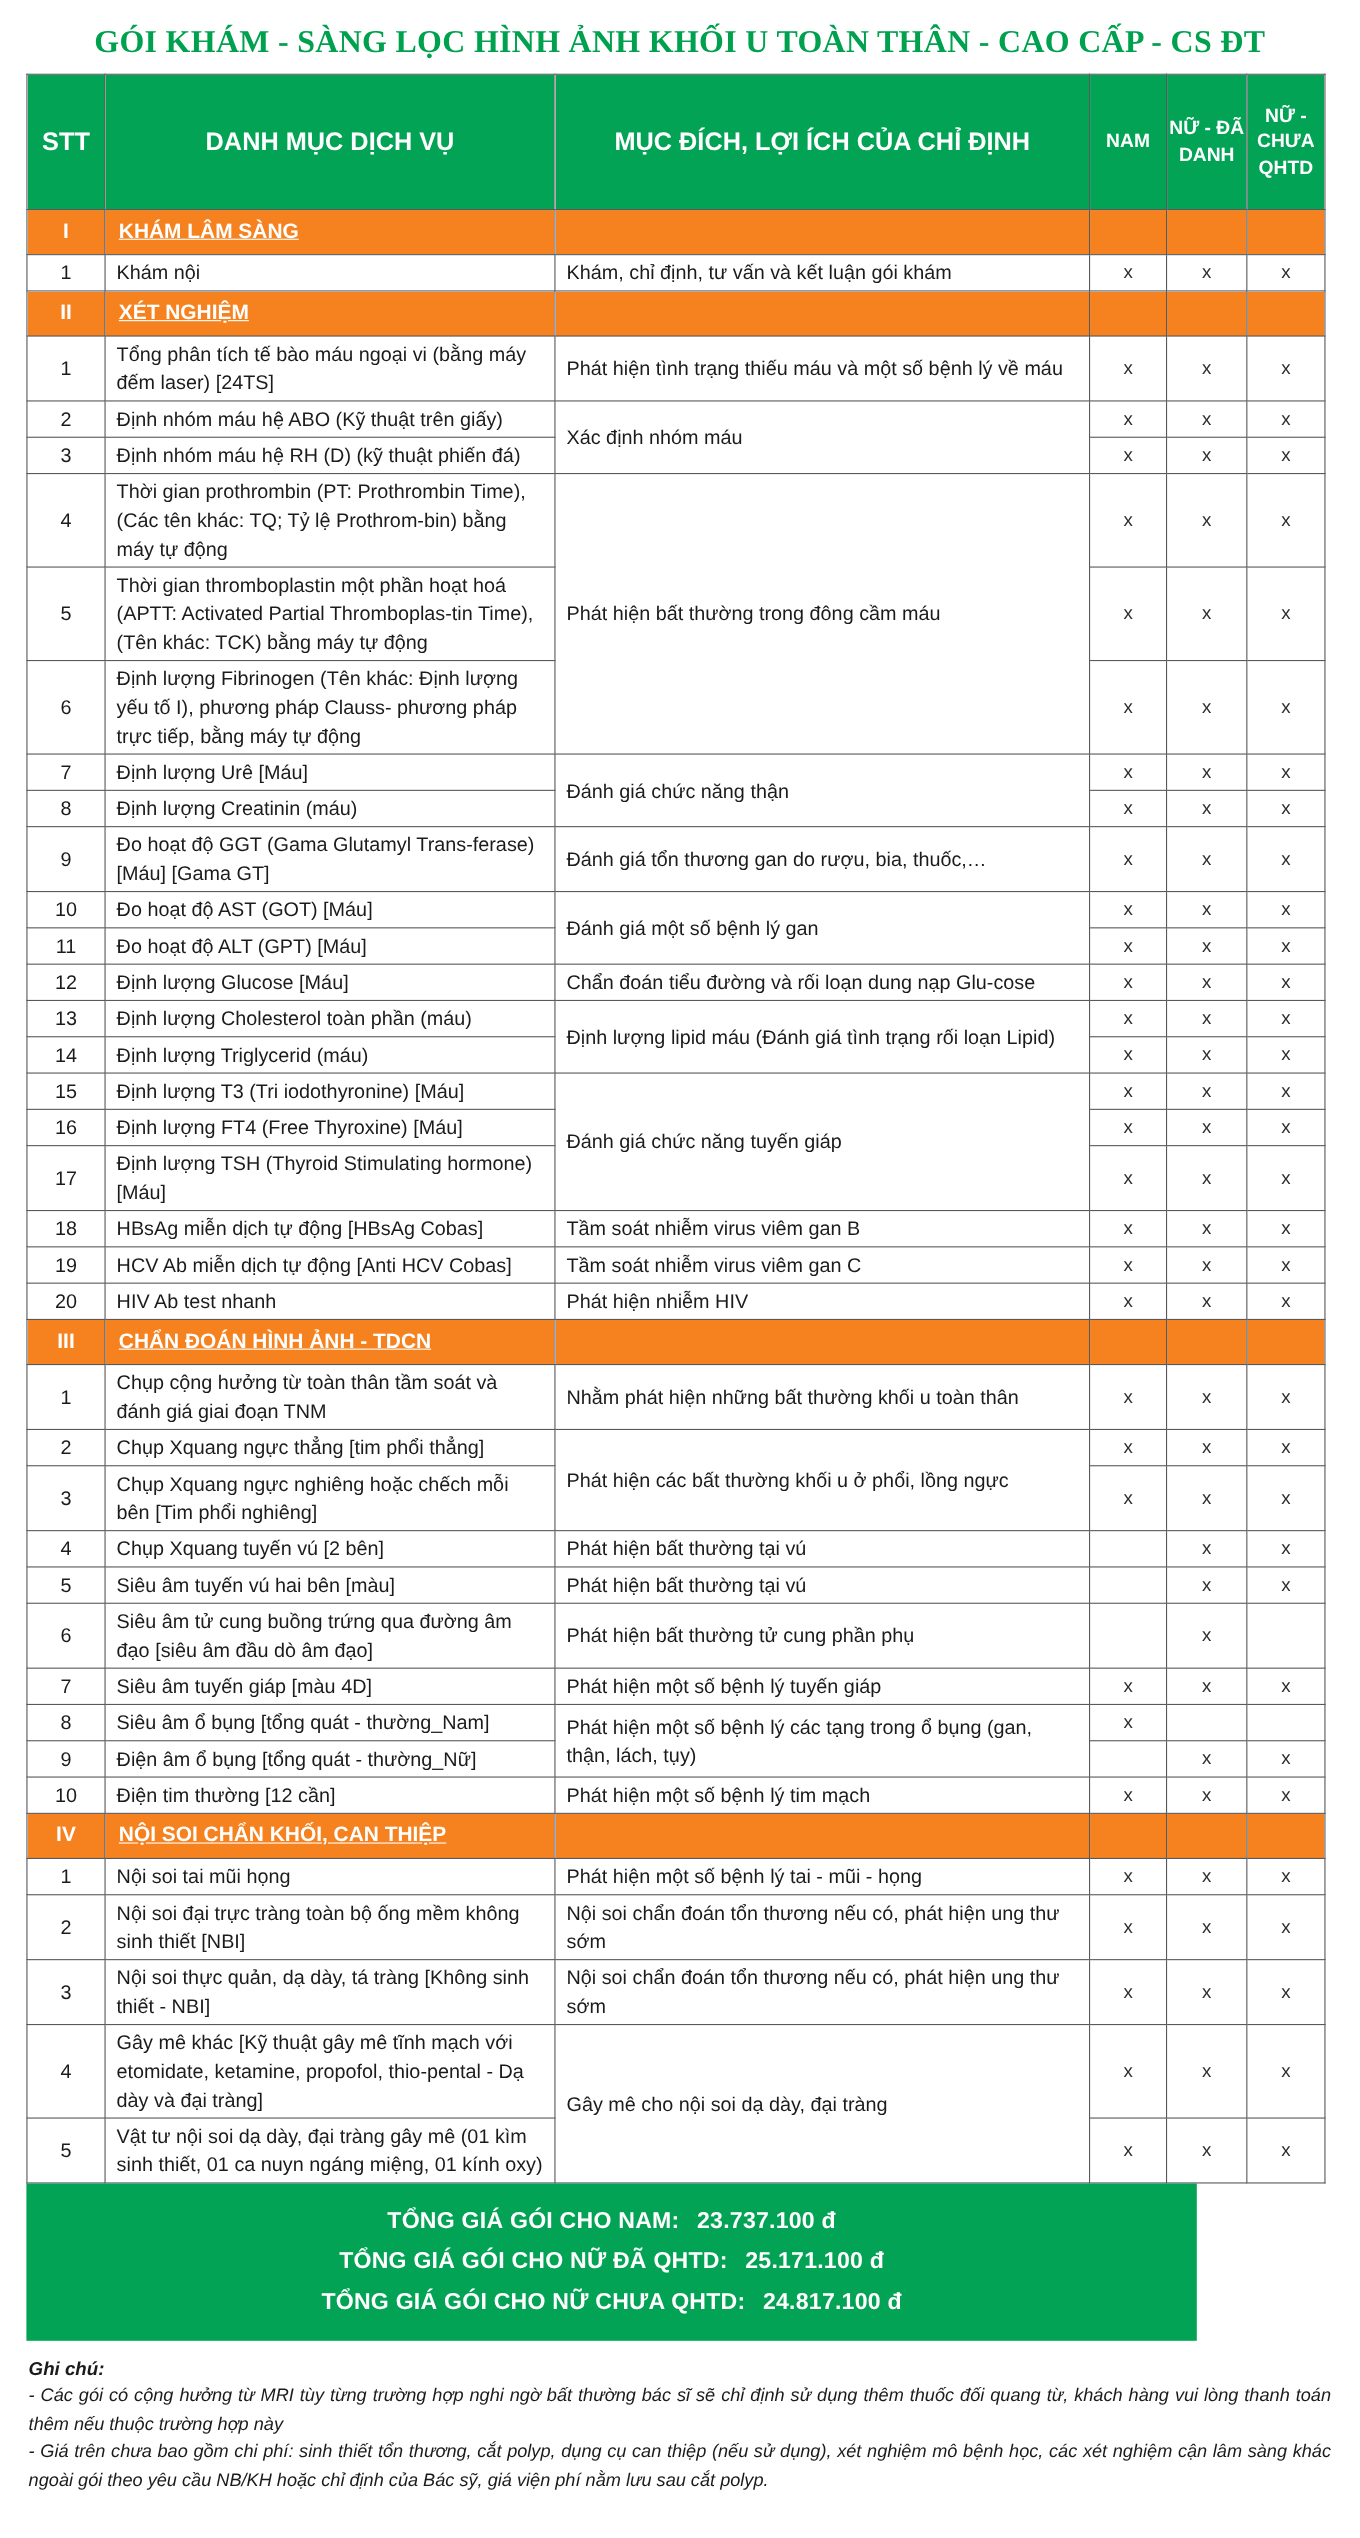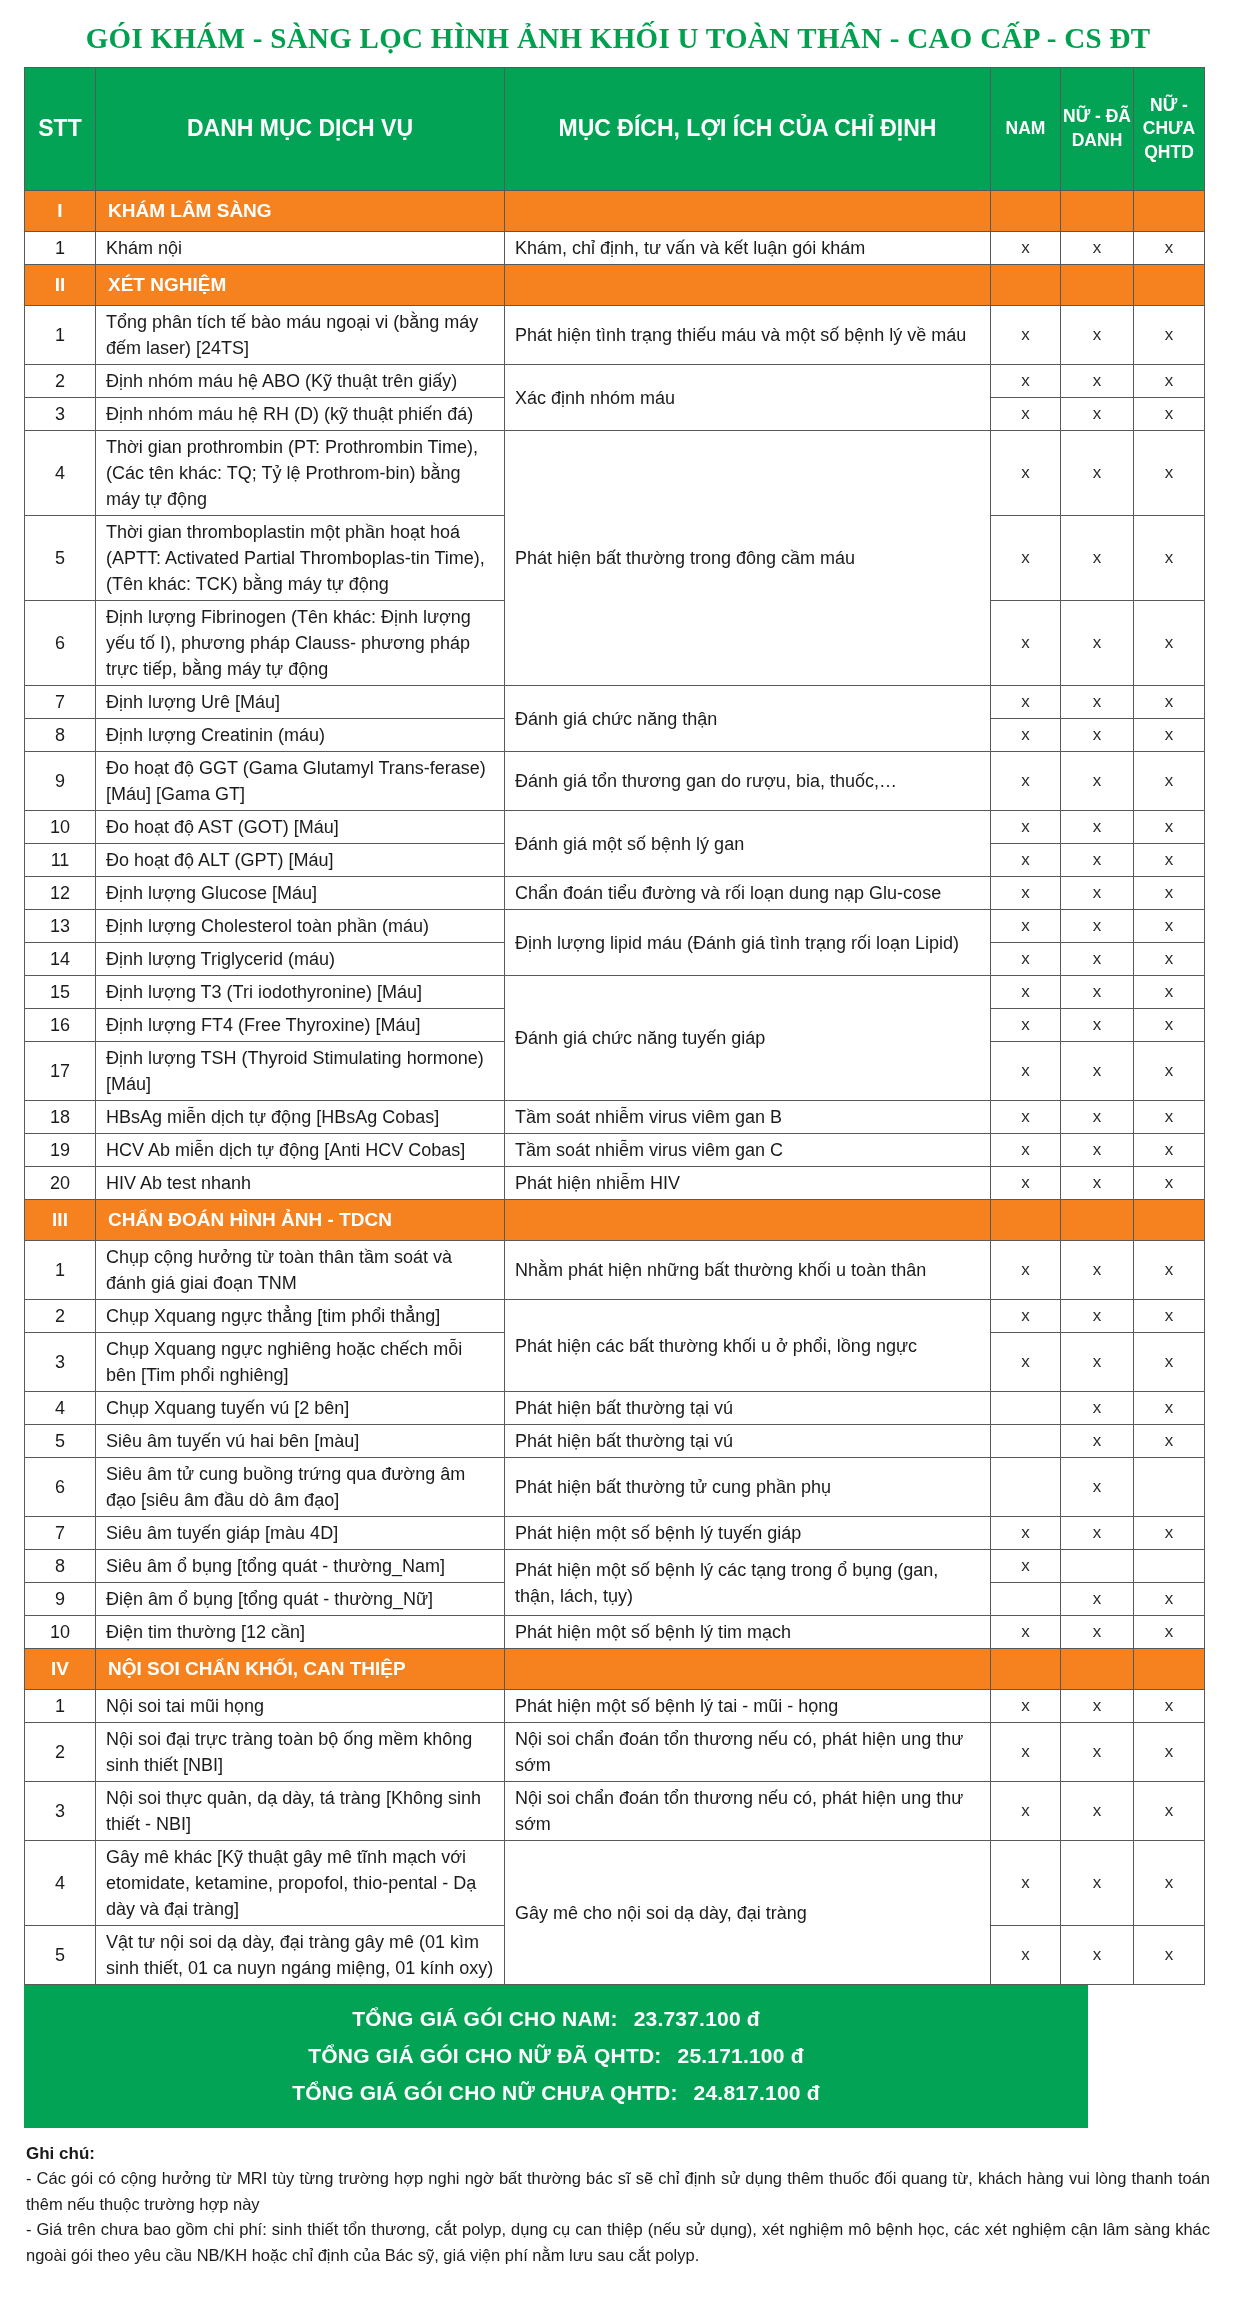--- a/index.html
+++ b/index.html
@@ -41,21 +41,21 @@
   
   tr.sec td {
     background:#F5821F;
     color:#ffffff;
     font-weight:bold;
     font-size:19px;
     height:36px;
   }
   tr.sec td:not(:first-child) { border-left-color:#efefef; }
   tr.sec td.c-stt { text-align:center; }
-  tr.sec td.c-svc { padding:2px 12px; text-align:left; }
+  tr.sec td.c-svc { padding:2px 12px; text-align:left;text-decoration:underline; }
 
   
   .c-stt { text-align:center; font-size:18px; padding:2px 2px; }
   .c-svc, .c-pur { text-align:left; padding:3px 10px; font-size:18px; line-height:26px; }
   .c-x { text-align:center; font-size:17px; color:#2e2e2e; padding:2px 2px; }
   tr.datarow { height:31px; }
 
   
   .totals {
     margin-left:24px;
@@ -63,21 +63,21 @@
     background:#02A355;
     color:#ffffff;
     text-align:center;
     padding:15px 0 17px 0;
     box-sizing:border-box;
   }
   .totals .line { font-size:21px; font-weight:bold; line-height:37px; letter-spacing:0.2px; }
   .totals .val { margin-left:16px; }
 
   
-  .notes { margin:16px 26px 24px 26px; }
+  .notes { margin:16px 26px 24px 26px;font-style:italic; }
   .notes .heading { font-weight:bold; font-size:17px; margin-bottom:2px; }
   .notes .note-line { font-size:16.5px; line-height:1.55; text-align:justify; }
 </style>
 </head>
 <body>
 
 <div class="page-title">GÓI KHÁM - SÀNG LỌC HÌNH ẢNH KHỐI U TOÀN THÂN - CAO CẤP  - CS ĐT</div>
 
 <table class="pkg">
   <colgroup>

